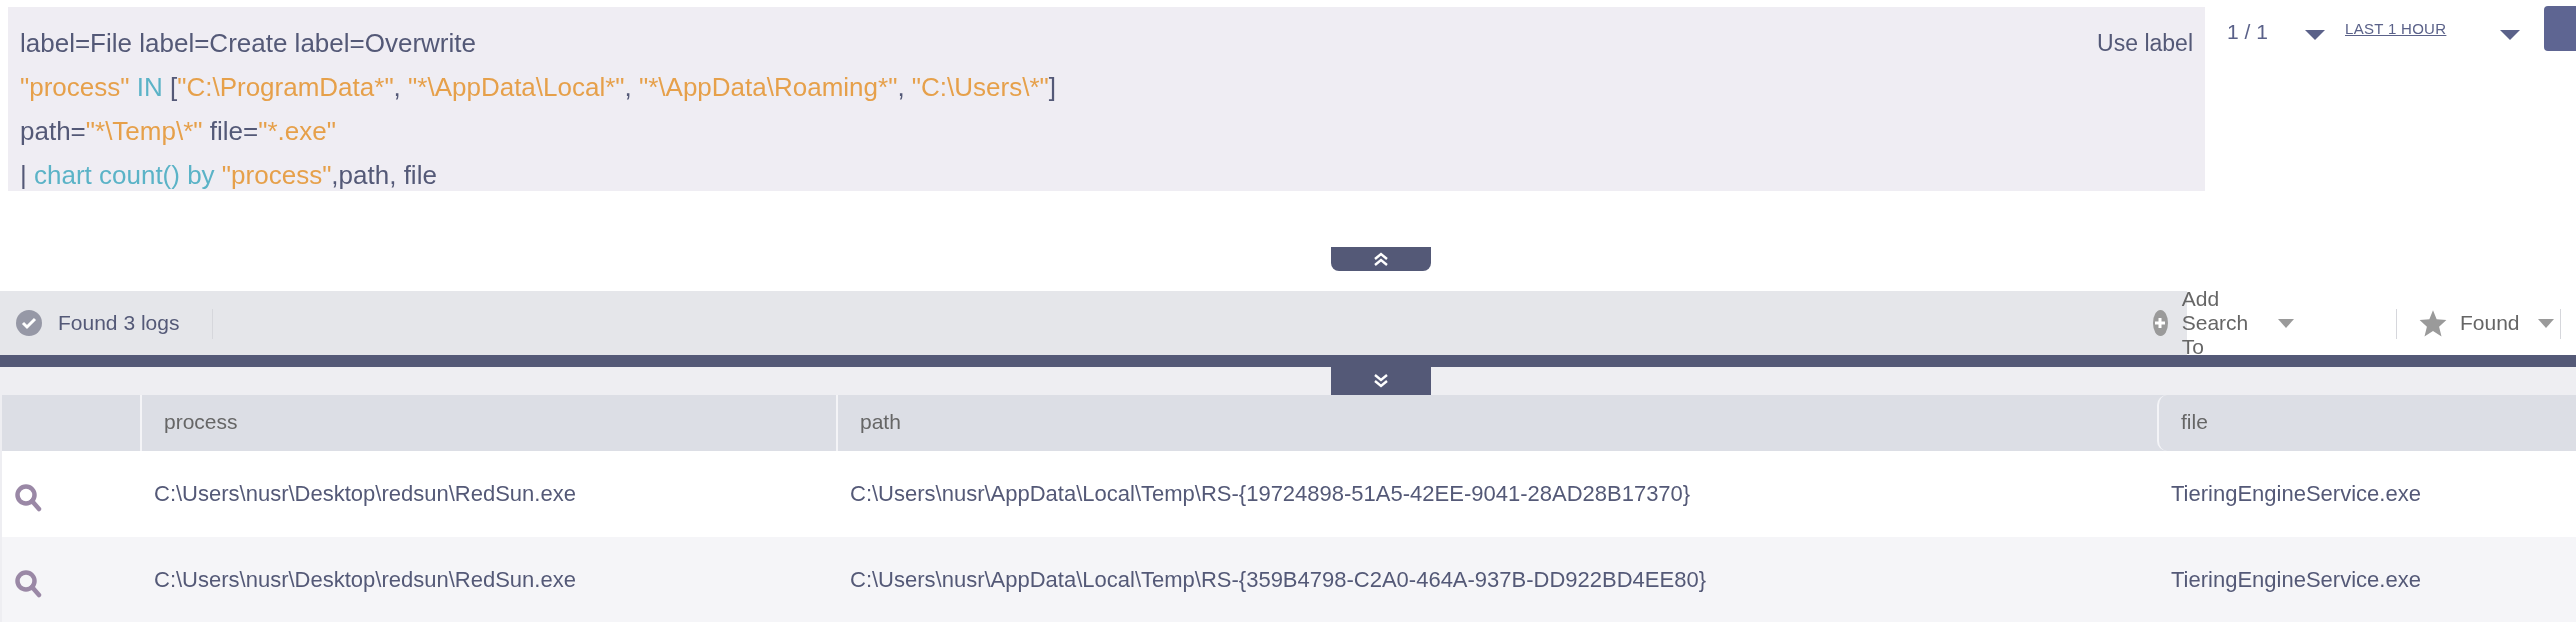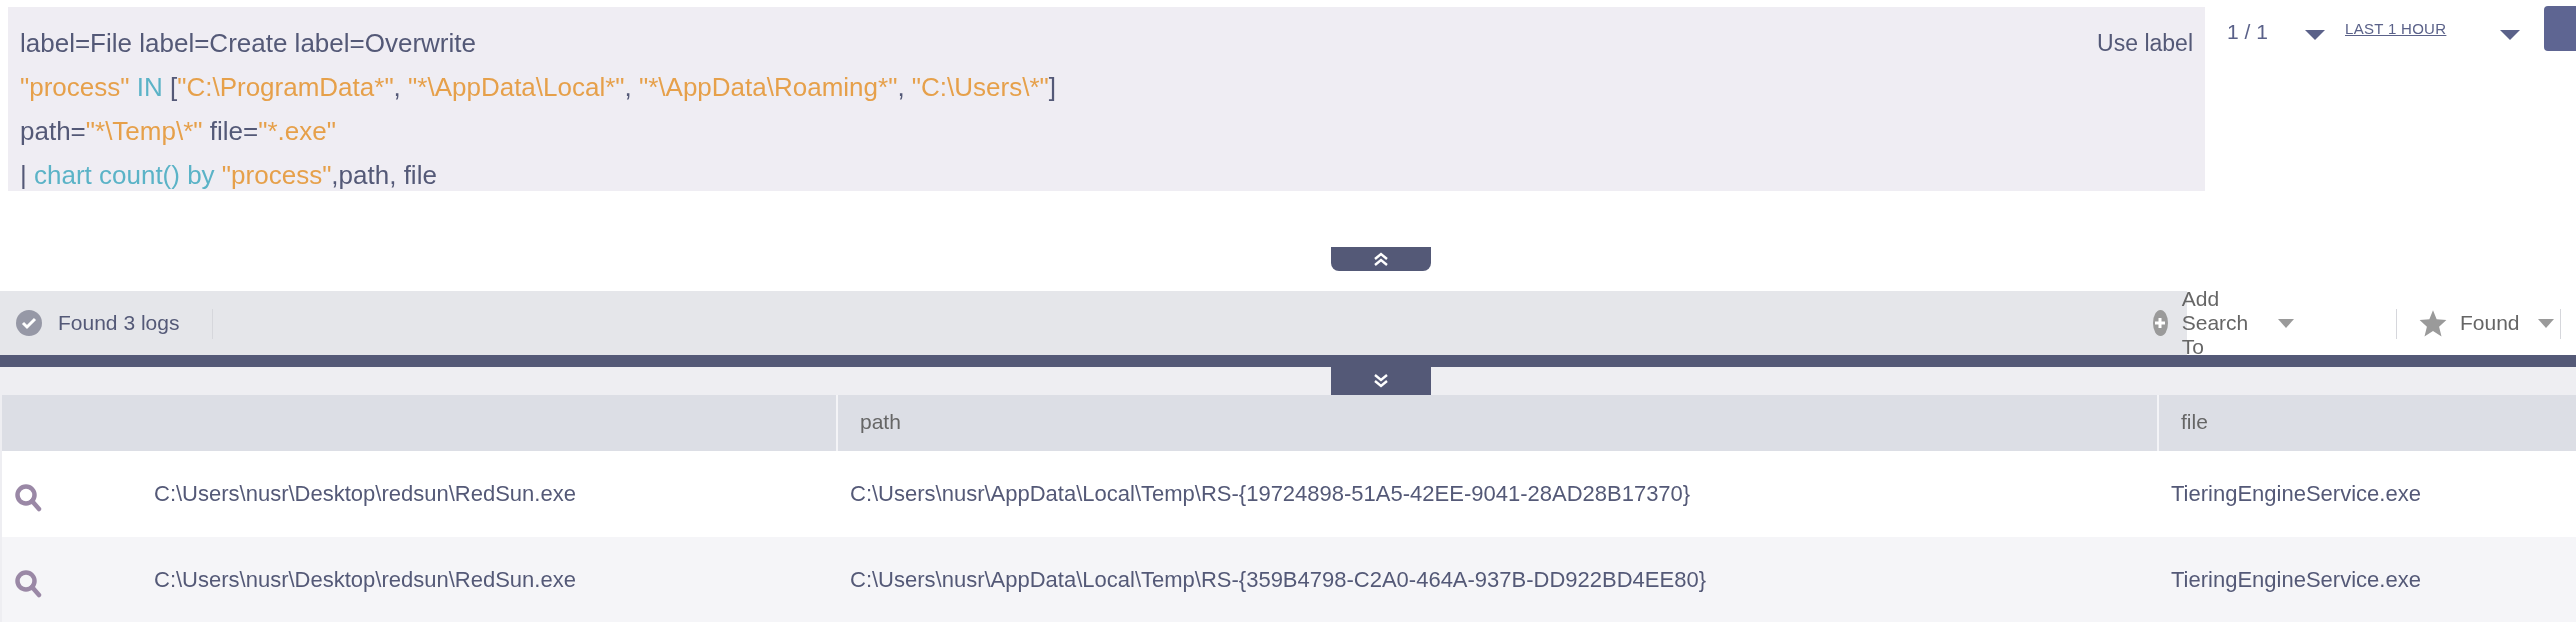--- a/index.html
+++ b/index.html
@@ -171,22 +171,23 @@
     <span class="tb-caret"></span>
   </div>
   <span class="tb-sep" style="left:2560px;"></span>
 </div>
 
 <div class="dark-bar"></div>
 
 <div class="table-area">
   <div class="thead">
     <div class="th" style="left:0; width:138px; border-left:none;"></div>
+    <div class="th" style="left:138px; width:696px;">process</div>
     <div class="th" style="left:834px; width:1583px;">path</div>
-    <div class="th" style="left:2155px; width:419px;">file</div>
+    <div class="th" style="left:2155px; width:419px;border-radius:10px;">file</div>
   </div>
 
   <div class="row r0">
     <svg class="row-icon" width="28" height="30" viewBox="0 0 28 30">
       <circle cx="12" cy="12" r="8.5" fill="none" stroke="#9a88a6" stroke-width="4.5"></circle>
       <line x1="18" y1="18" x2="25" y2="26" stroke="#9a88a6" stroke-width="4.5" stroke-linecap="round"></line>
     </svg>
     <span class="cell" style="left:152px;">C:\Users\nusr\Desktop\redsun\RedSun.exe</span>
     <span class="cell" style="left:848px;">C:\Users\nusr\AppData\Local\Temp\RS-{19724898-51A5-42EE-9041-28AD28B17370}</span>
     <span class="cell" style="left:2169px;">TieringEngineService.exe</span>

